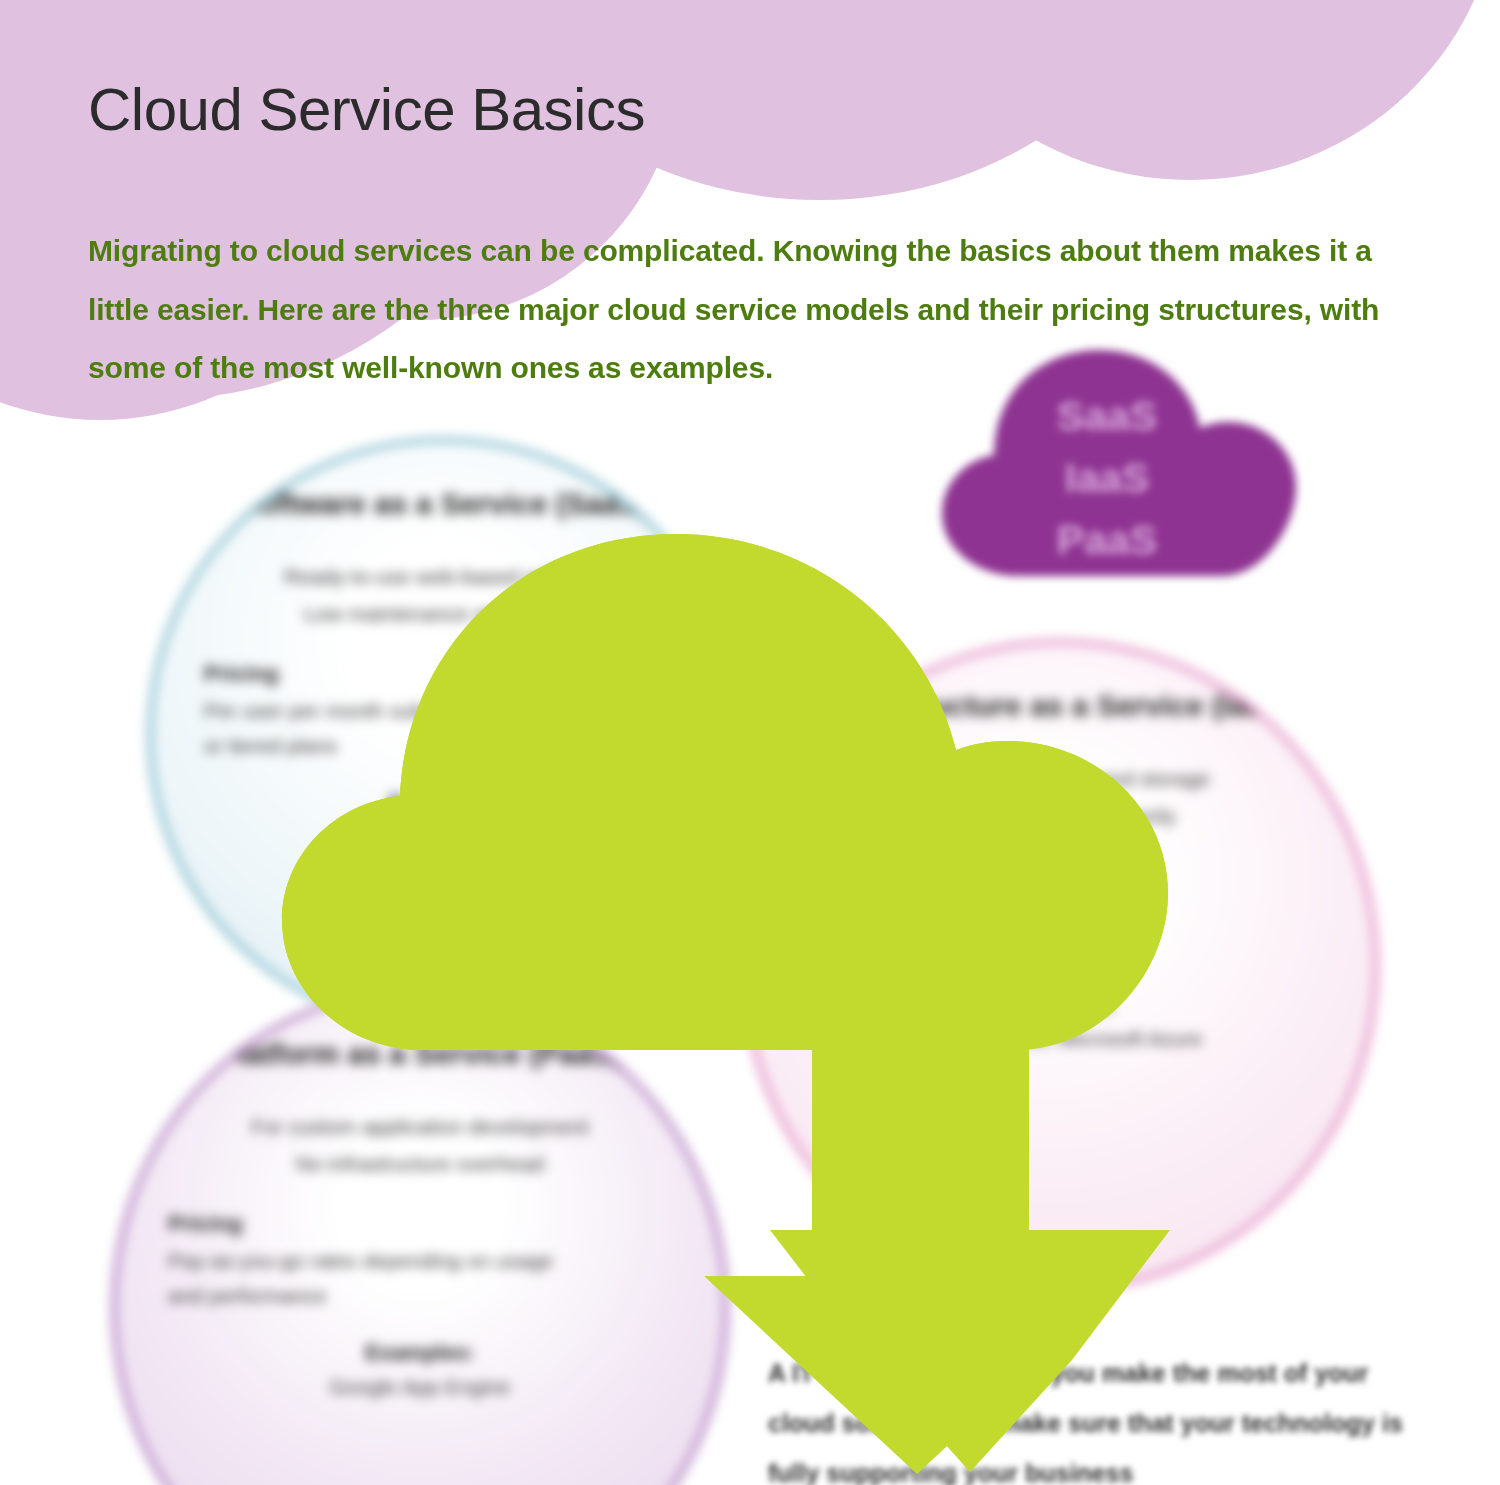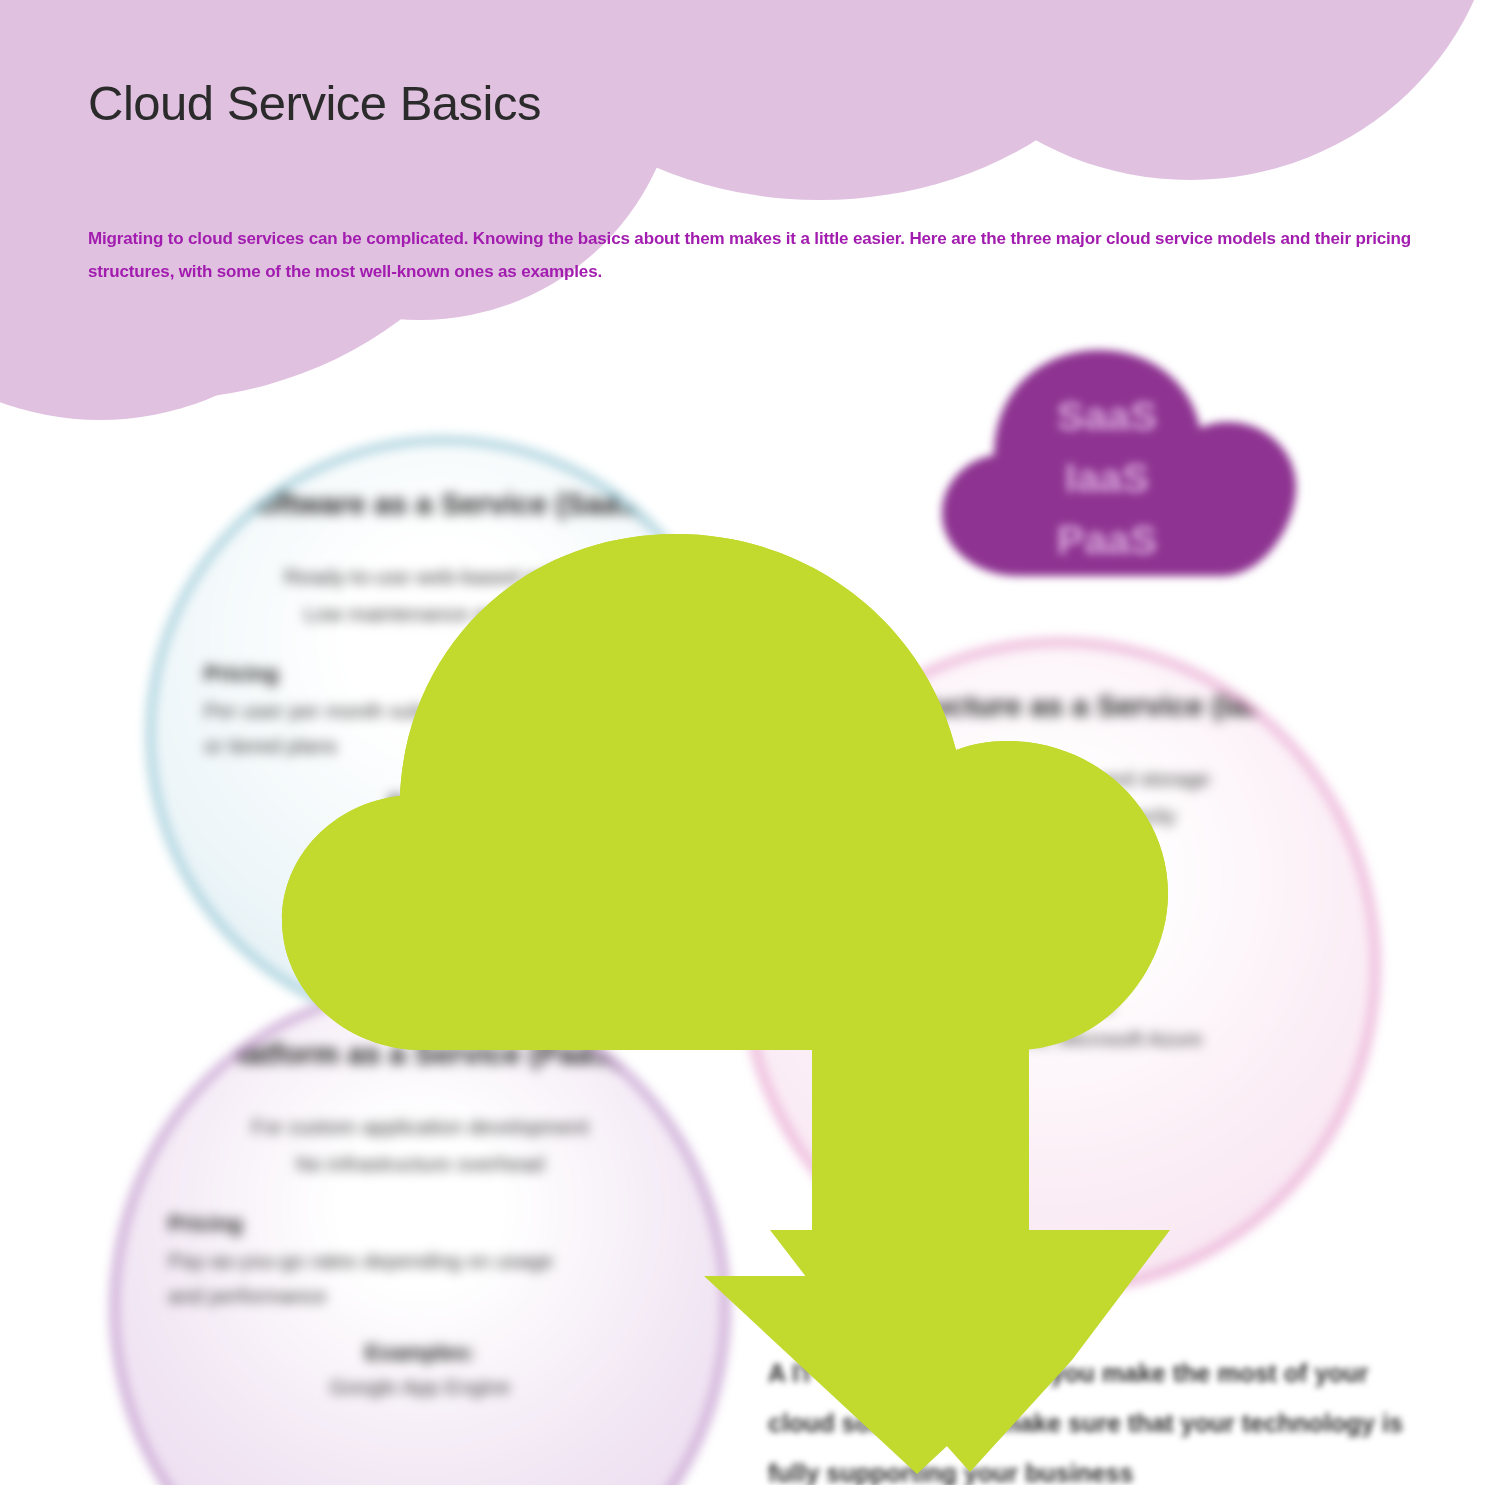--- a/index.html
+++ b/index.html
@@ -31,35 +31,35 @@
   #lav-c { left: 470px;  top: -360px;  width: 700px;  height: 560px; }
   #lav-d { left: 880px;  top: -420px;  width: 620px;  height: 600px; }
   #lav-e { left: -180px; top: -120px;  width: 560px;  height: 540px; }
   #lav-f { left: 160px;  top: -200px;  width: 520px;  height: 520px; }
 
   
   #page-title {
     position: absolute;
     left: 88px;
     top: 78px;
-    font-size: 49px;
+    font-size: 60px;
     font-weight: 300;
     letter-spacing: -0.5px;
     color: #2b2b2b;
     white-space: nowrap;
     line-height: 1.05;
   }
   #intro-paragraph {
     position: absolute;
     left: 88px;
     top: 222px;
     width: 1340px;
-    font-size: 17px;
-    font-weight: 700;
-    color: #a21caf;
+    font-size: 30px;
+    font-weight: 700;
+    color: #4d7c0f;
     line-height: 1.95;
     letter-spacing: -0.15px;
   }
 
   
   .card {
     position: absolute;
     border-radius: 50%;
     filter: blur(6px);
     overflow: hidden;

